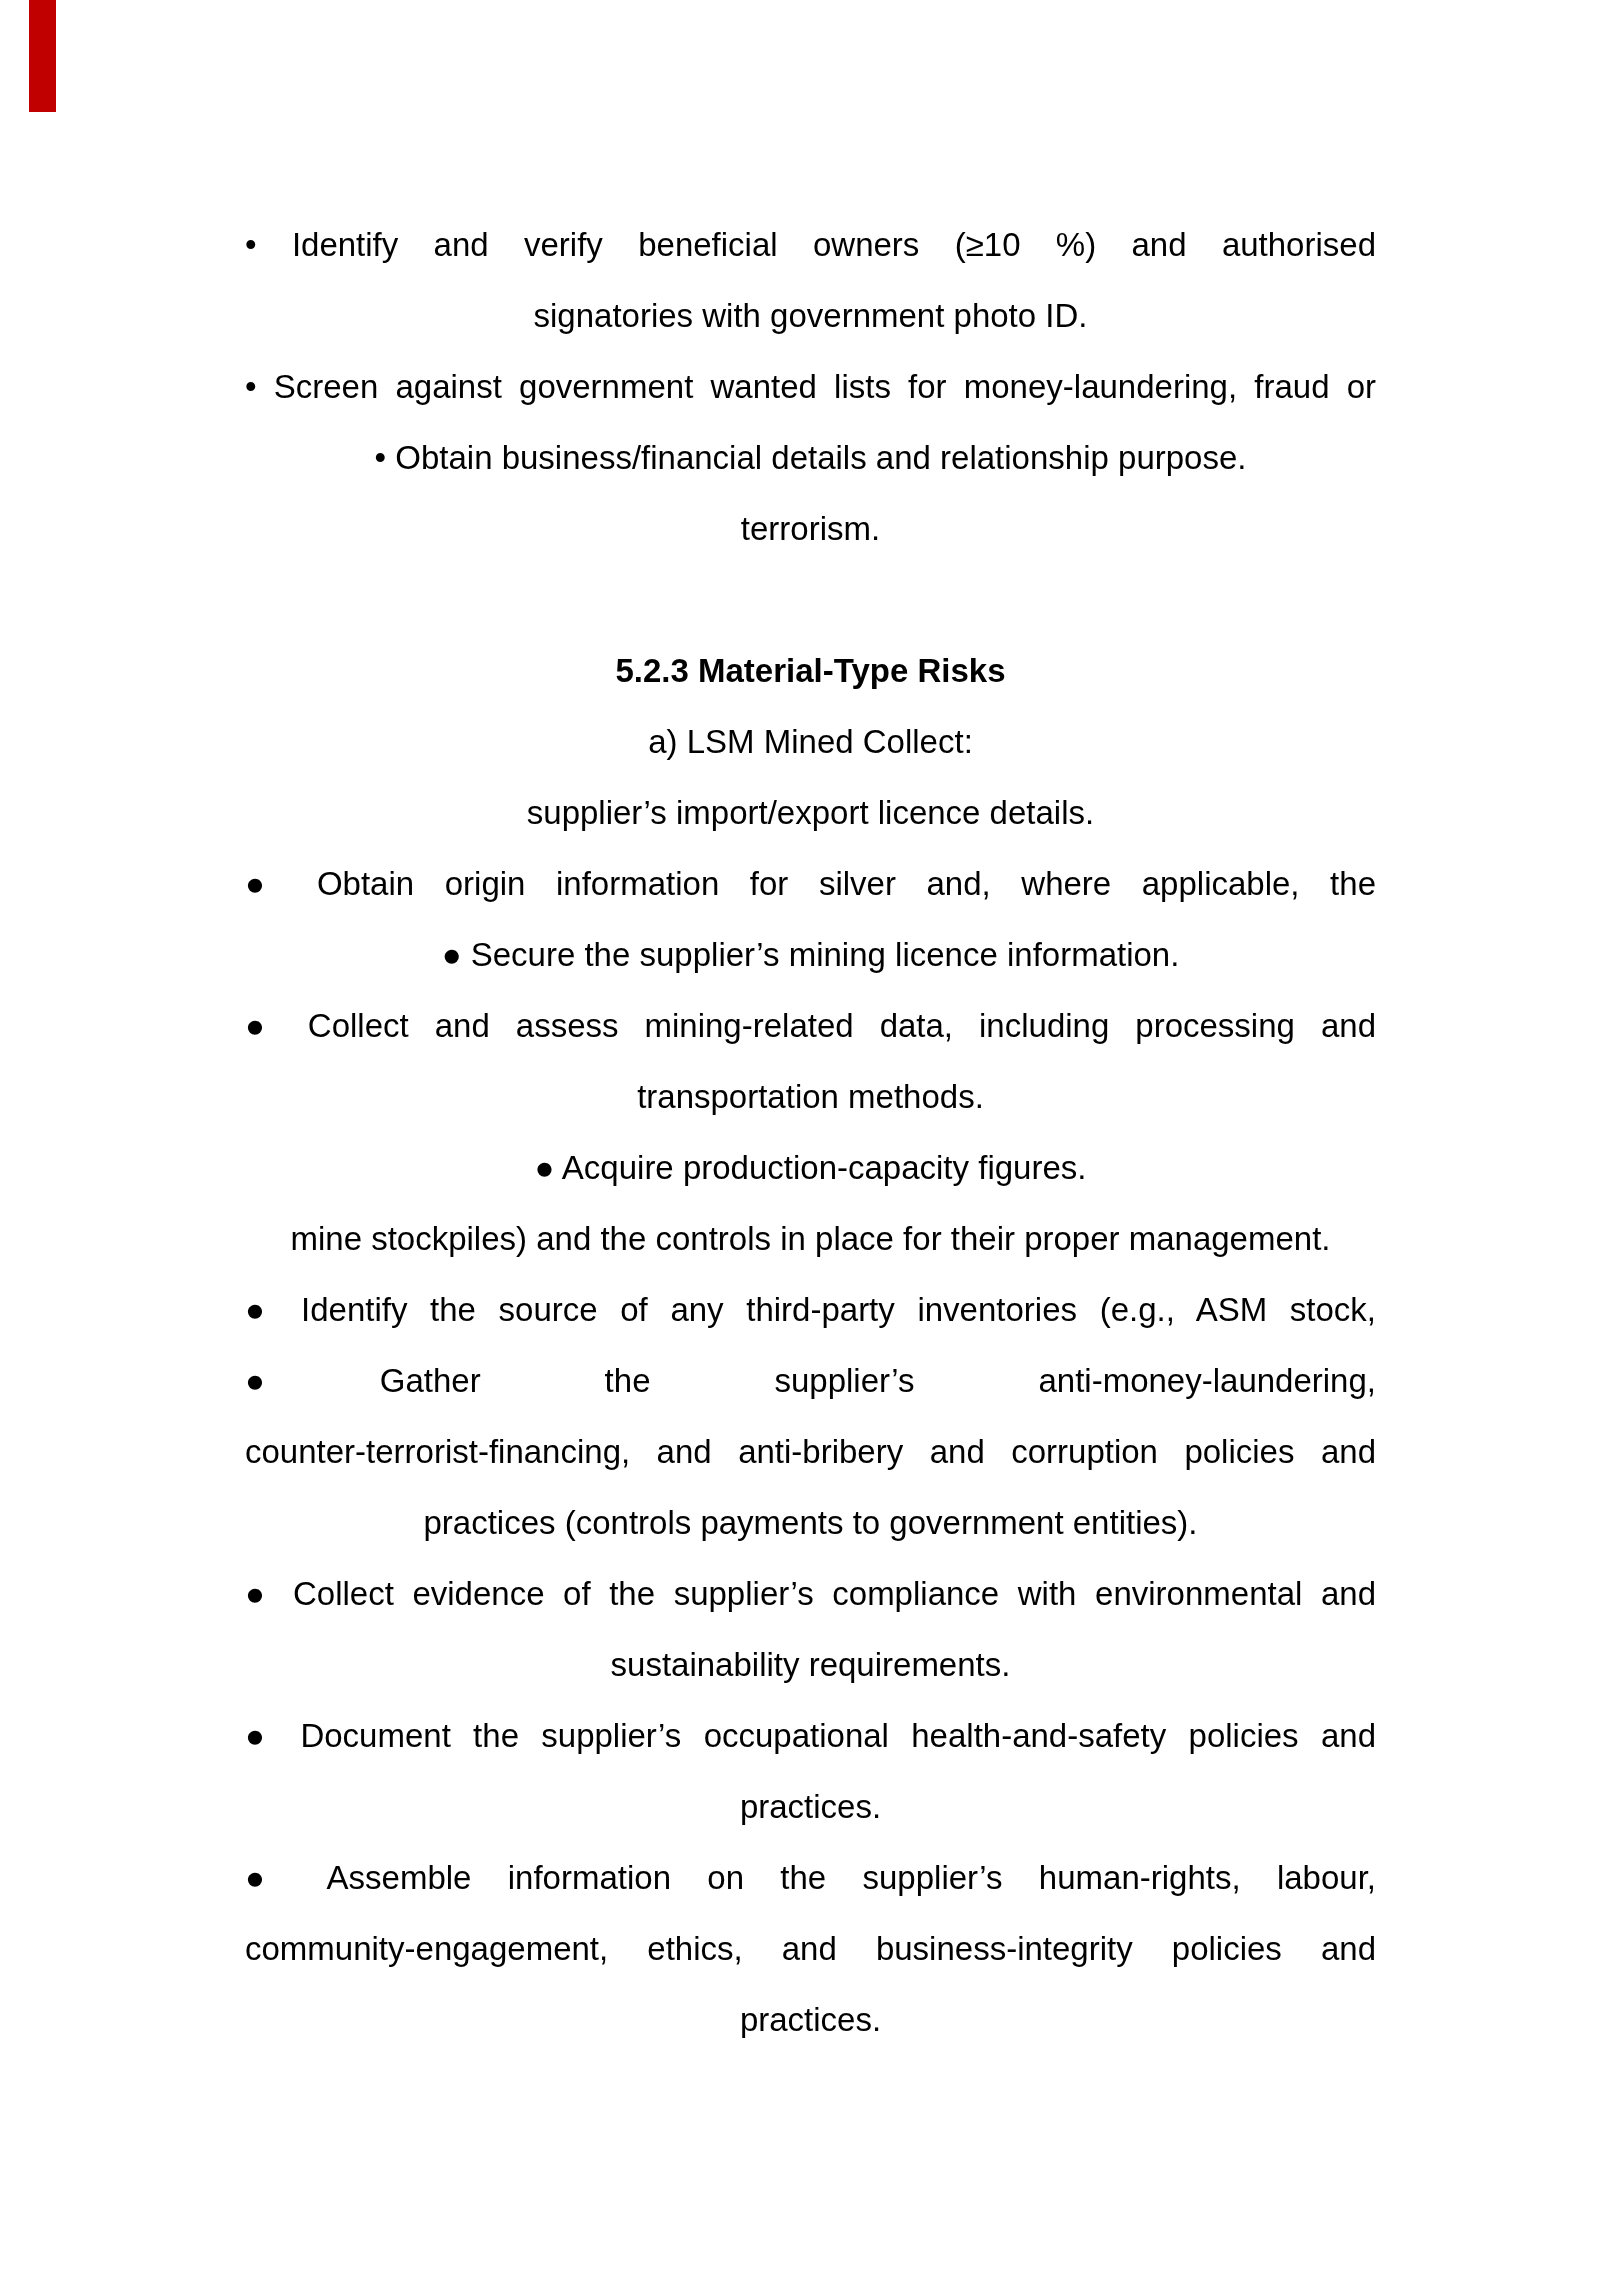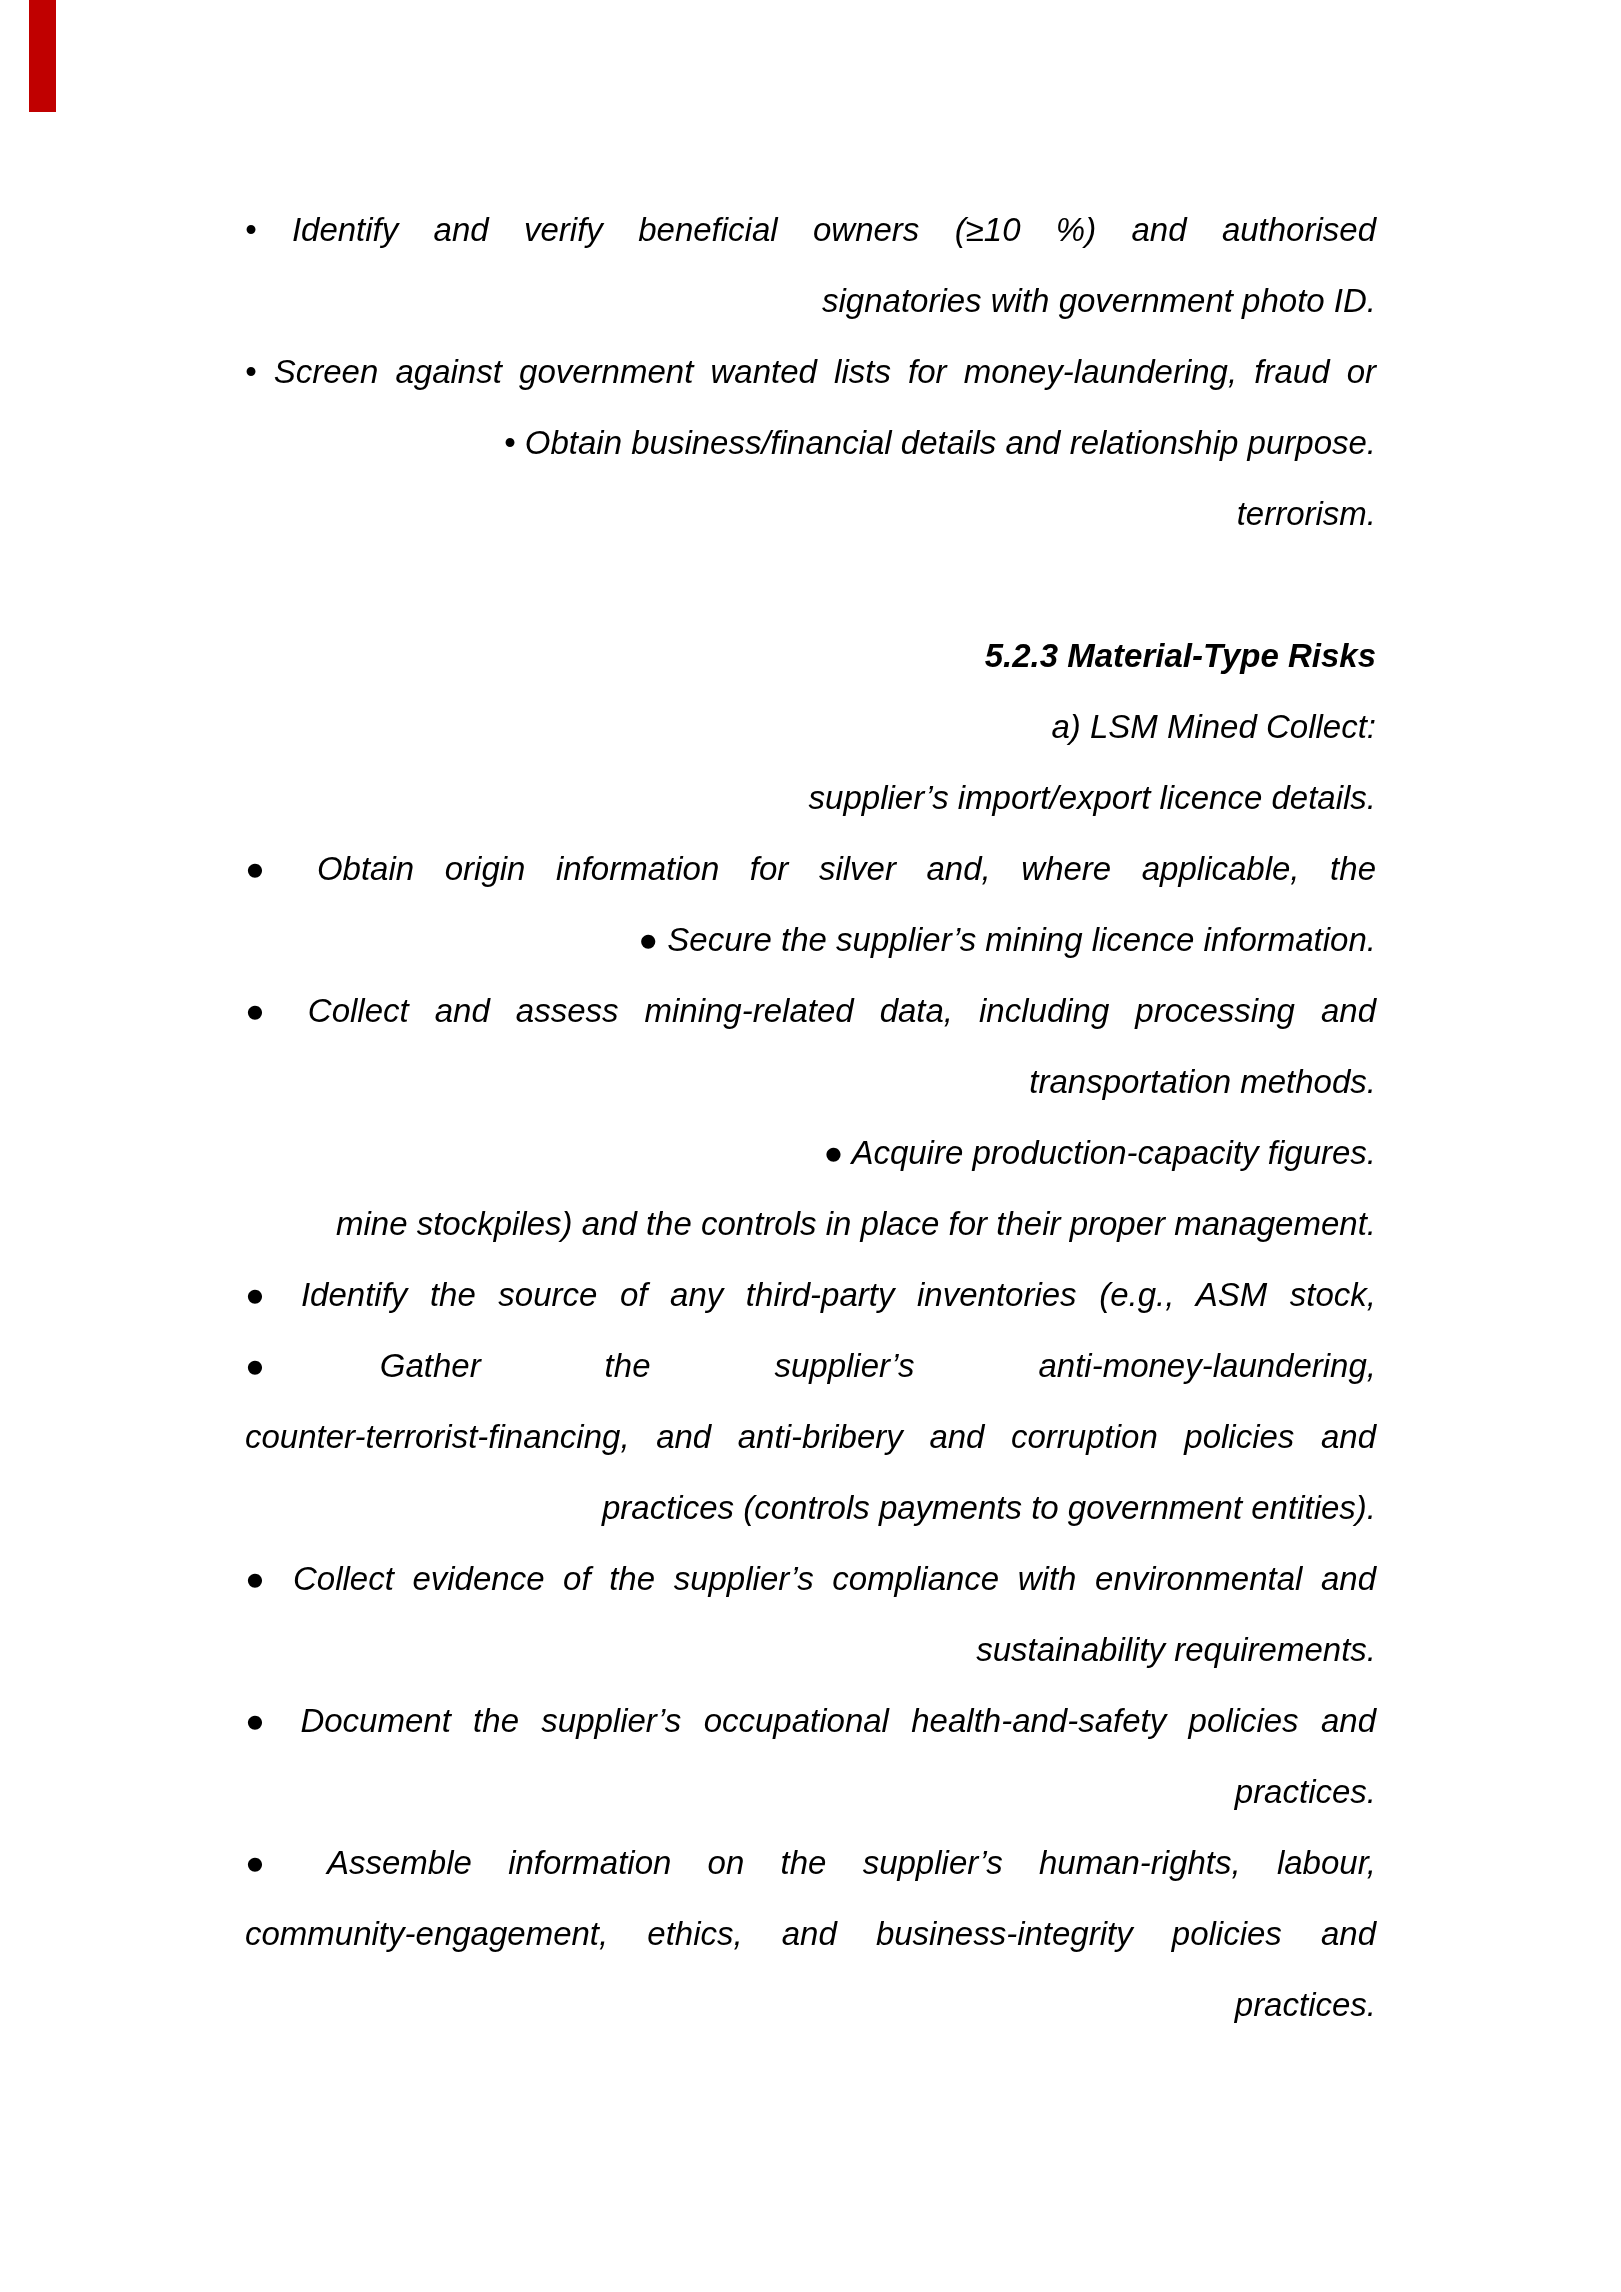--- a/index.html
+++ b/index.html
@@ -16,30 +16,29 @@
     position: absolute;
     left: 29px;
     top: 0;
     width: 26.5px;
     height: 112px;
     background: #c00000;
   }
   .doc-body {
     position: absolute;
     left: 245px;
-    top: 194px;
+    top: 209px;
     width: 1131px;
     font-size: 33px;
     letter-spacing: 0;
-    font-style: italic;
   }
   .line {
     height: 71px;
     line-height: 71px;
-    text-align: right;
+    text-align: center;
     white-space: normal;
   }
   .just {
     text-align: justify;
     text-align-last: justify;
   }
   .bold { font-weight: bold; }
   .blank { height: 71px; }
 </style>
 </head>

